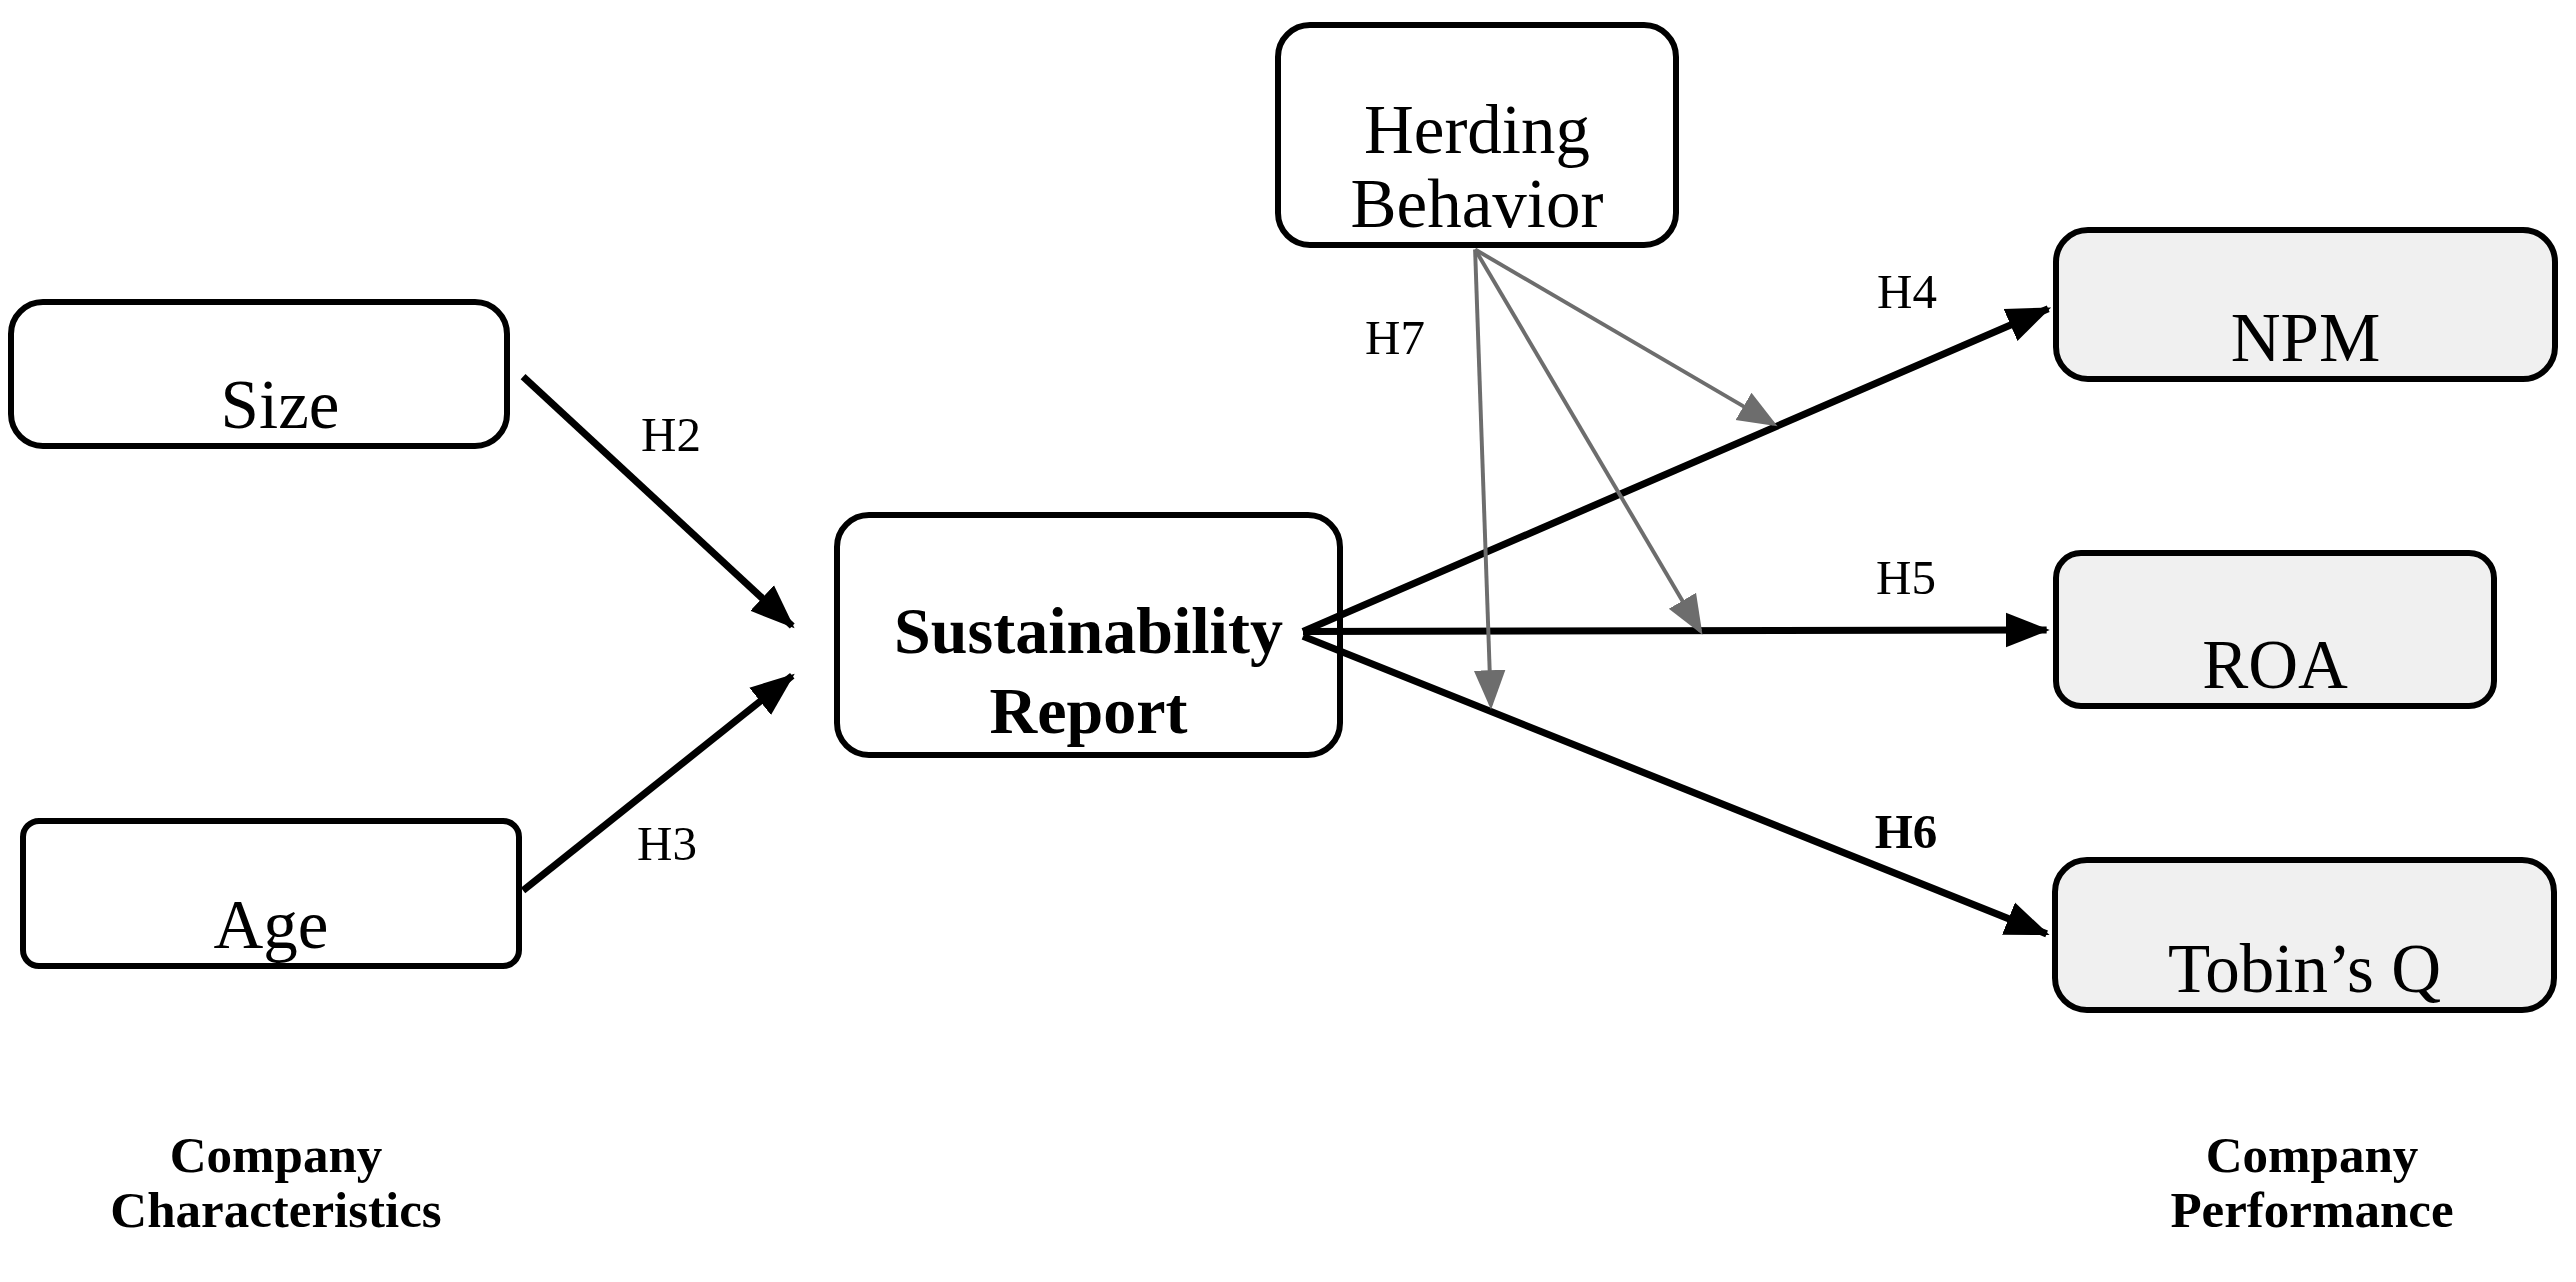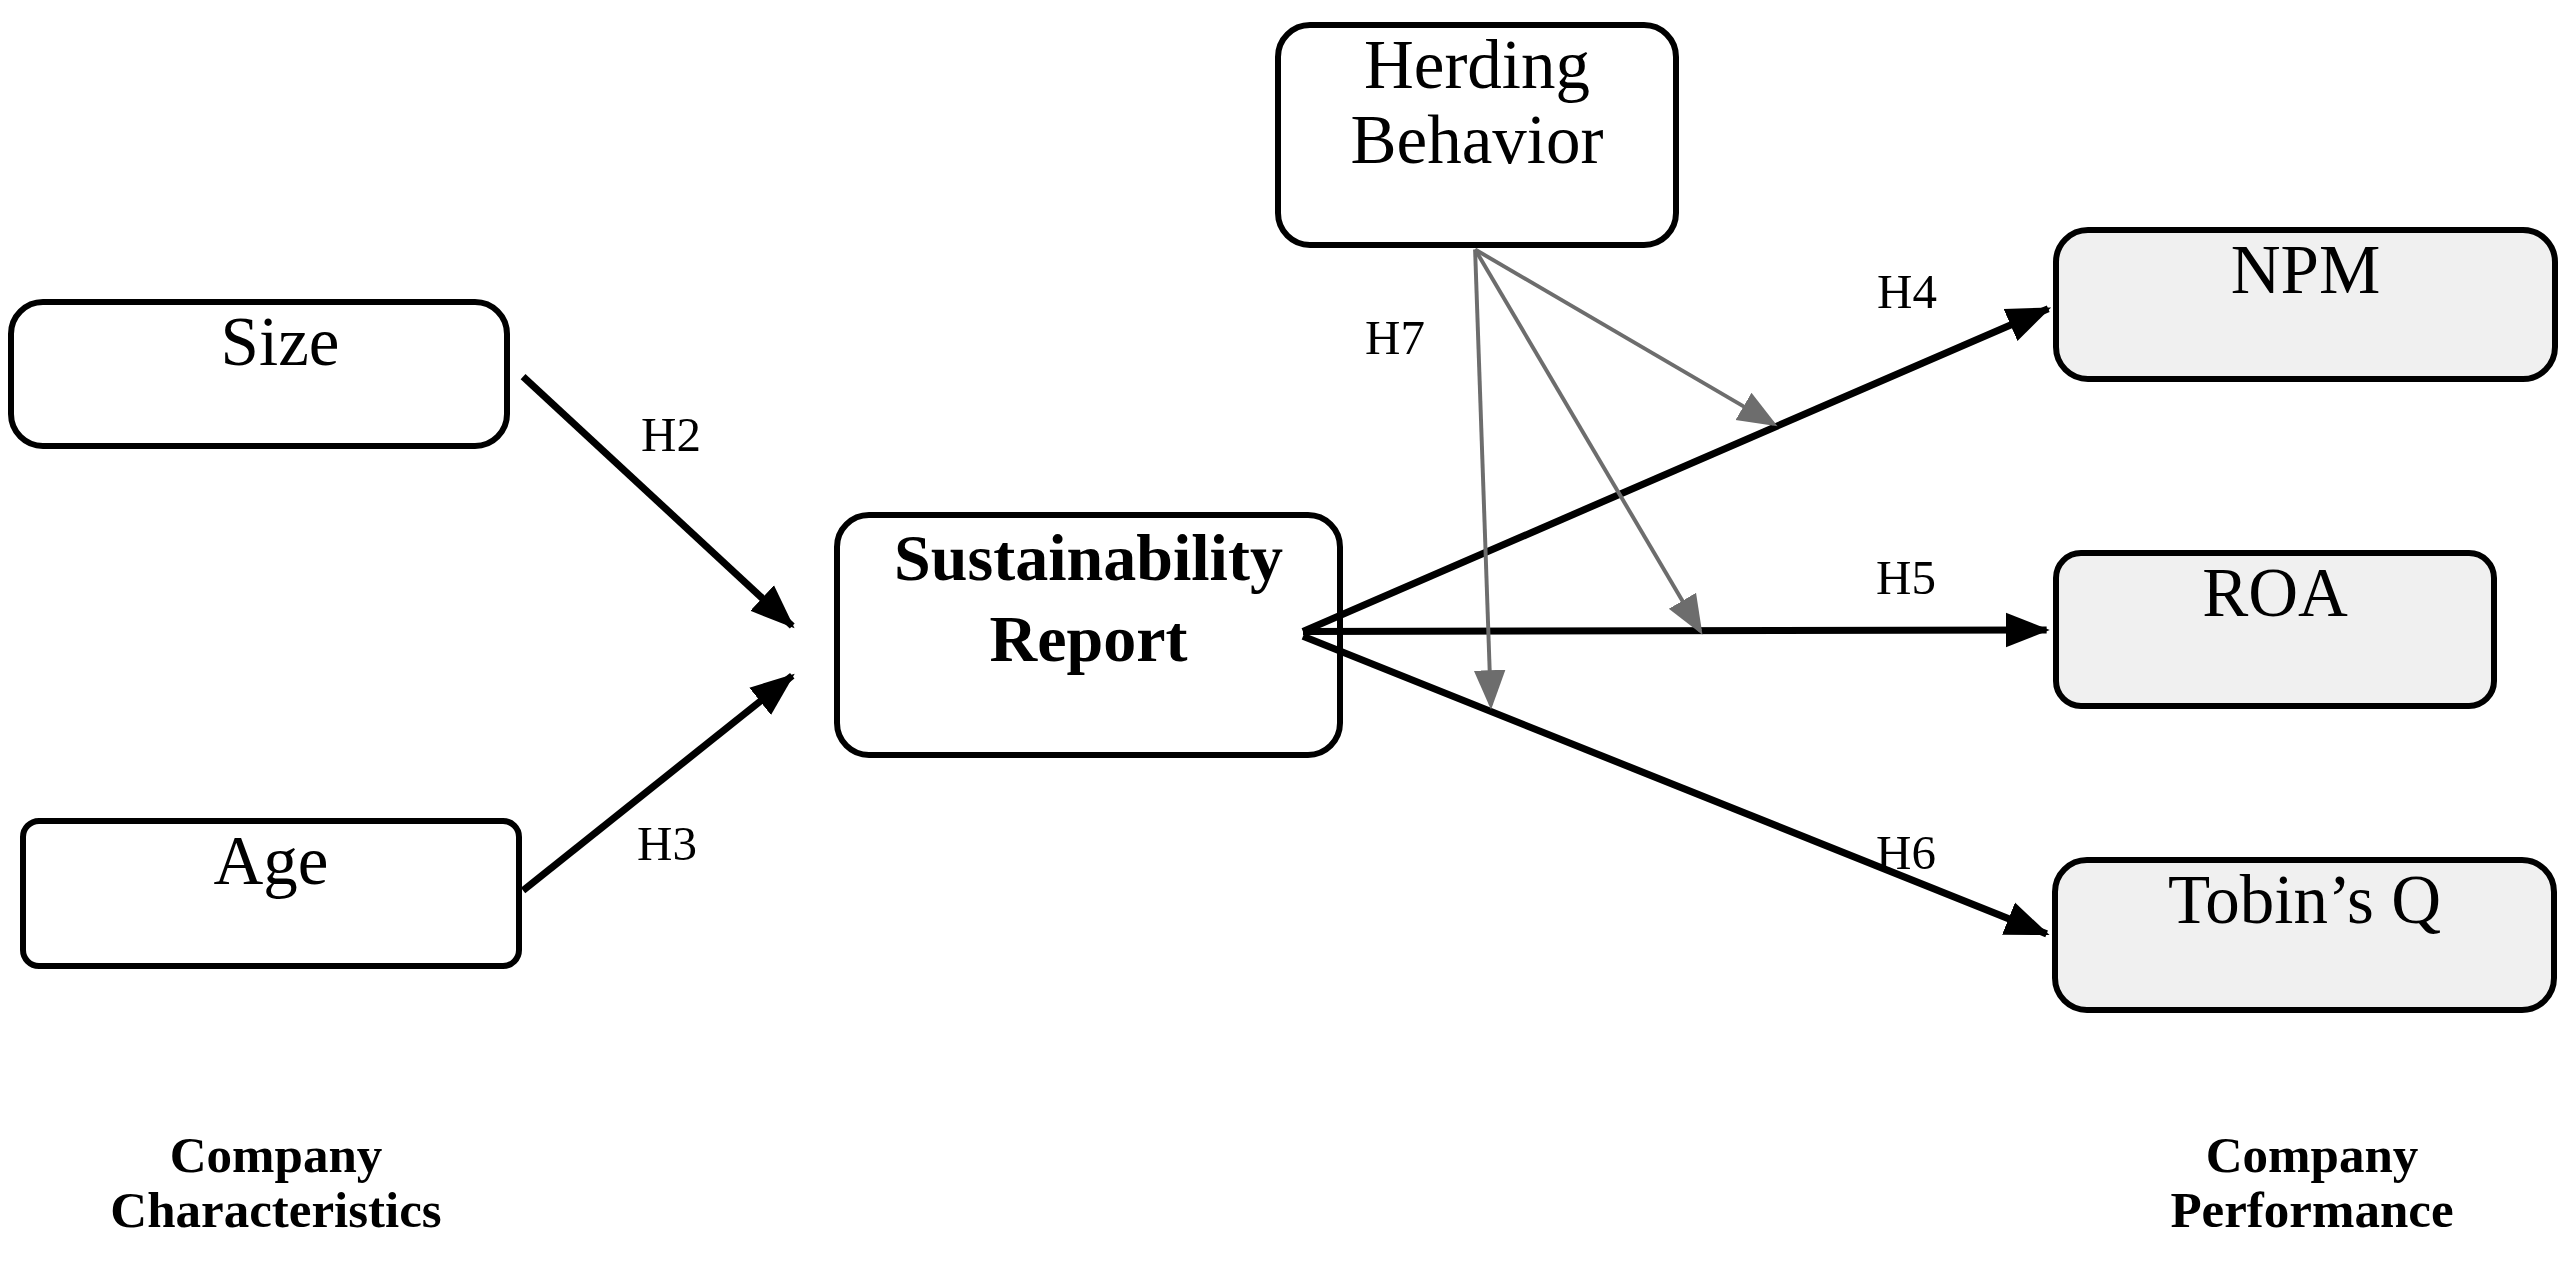--- a/index.html
+++ b/index.html
@@ -12,21 +12,21 @@
     color: #000000;
     overflow: hidden;
   }
   .node {
     position: absolute;
     box-sizing: border-box;
     border: 6.3px solid #000000;
     border-radius: 35px;
     background: #ffffff;
     display: flex;
-    align-items: flex-start;
+    align-items: flex-end;
     justify-content: center;
     text-align: center;
     font-size: 69px;
     line-height: 1.08;
   }
   .node .stack span { display: block; }
   .node.outcome { background: #f0f0f0; }
   .node.emph {
     font-weight: bold;
     font-size: 66px;
@@ -58,21 +58,21 @@
   #n-sustain { left: 794px; top: 512px;  width: 509px; height: 246px; }
   #n-npm     { left: 2053px; top: 227px;  width: 505px; height: 155px; }
   #n-roa     { left: 2053px; top: 550px;  width: 444px; height: 159px; border-radius: 28px; }
   #n-tobins  { left: 2052px; top: 857px; width: 505px; height: 156px; }
 
   
   #l-h2 { left: 671px;  top: 434px;  }
   #l-h3 { left: 667px;  top: 843px; }
   #l-h4 { left: 1907px; top: 291px;  }
   #l-h5 { left: 1906px; top: 577px;  }
-  #l-h6 { left: 1906px; top: 852px; }
+  #l-h6 { left: 1906px; top: 831px; font-weight: bold; }
   #l-h7 { left: 1395px; top: 337px;  }
 
   
   #cap-left  { left: 276px;  top: 1128px; }
   #cap-right { left: 2312px; top: 1128px; }
 </style>
 </head>
 <body>
 
 <div class="canvas">

